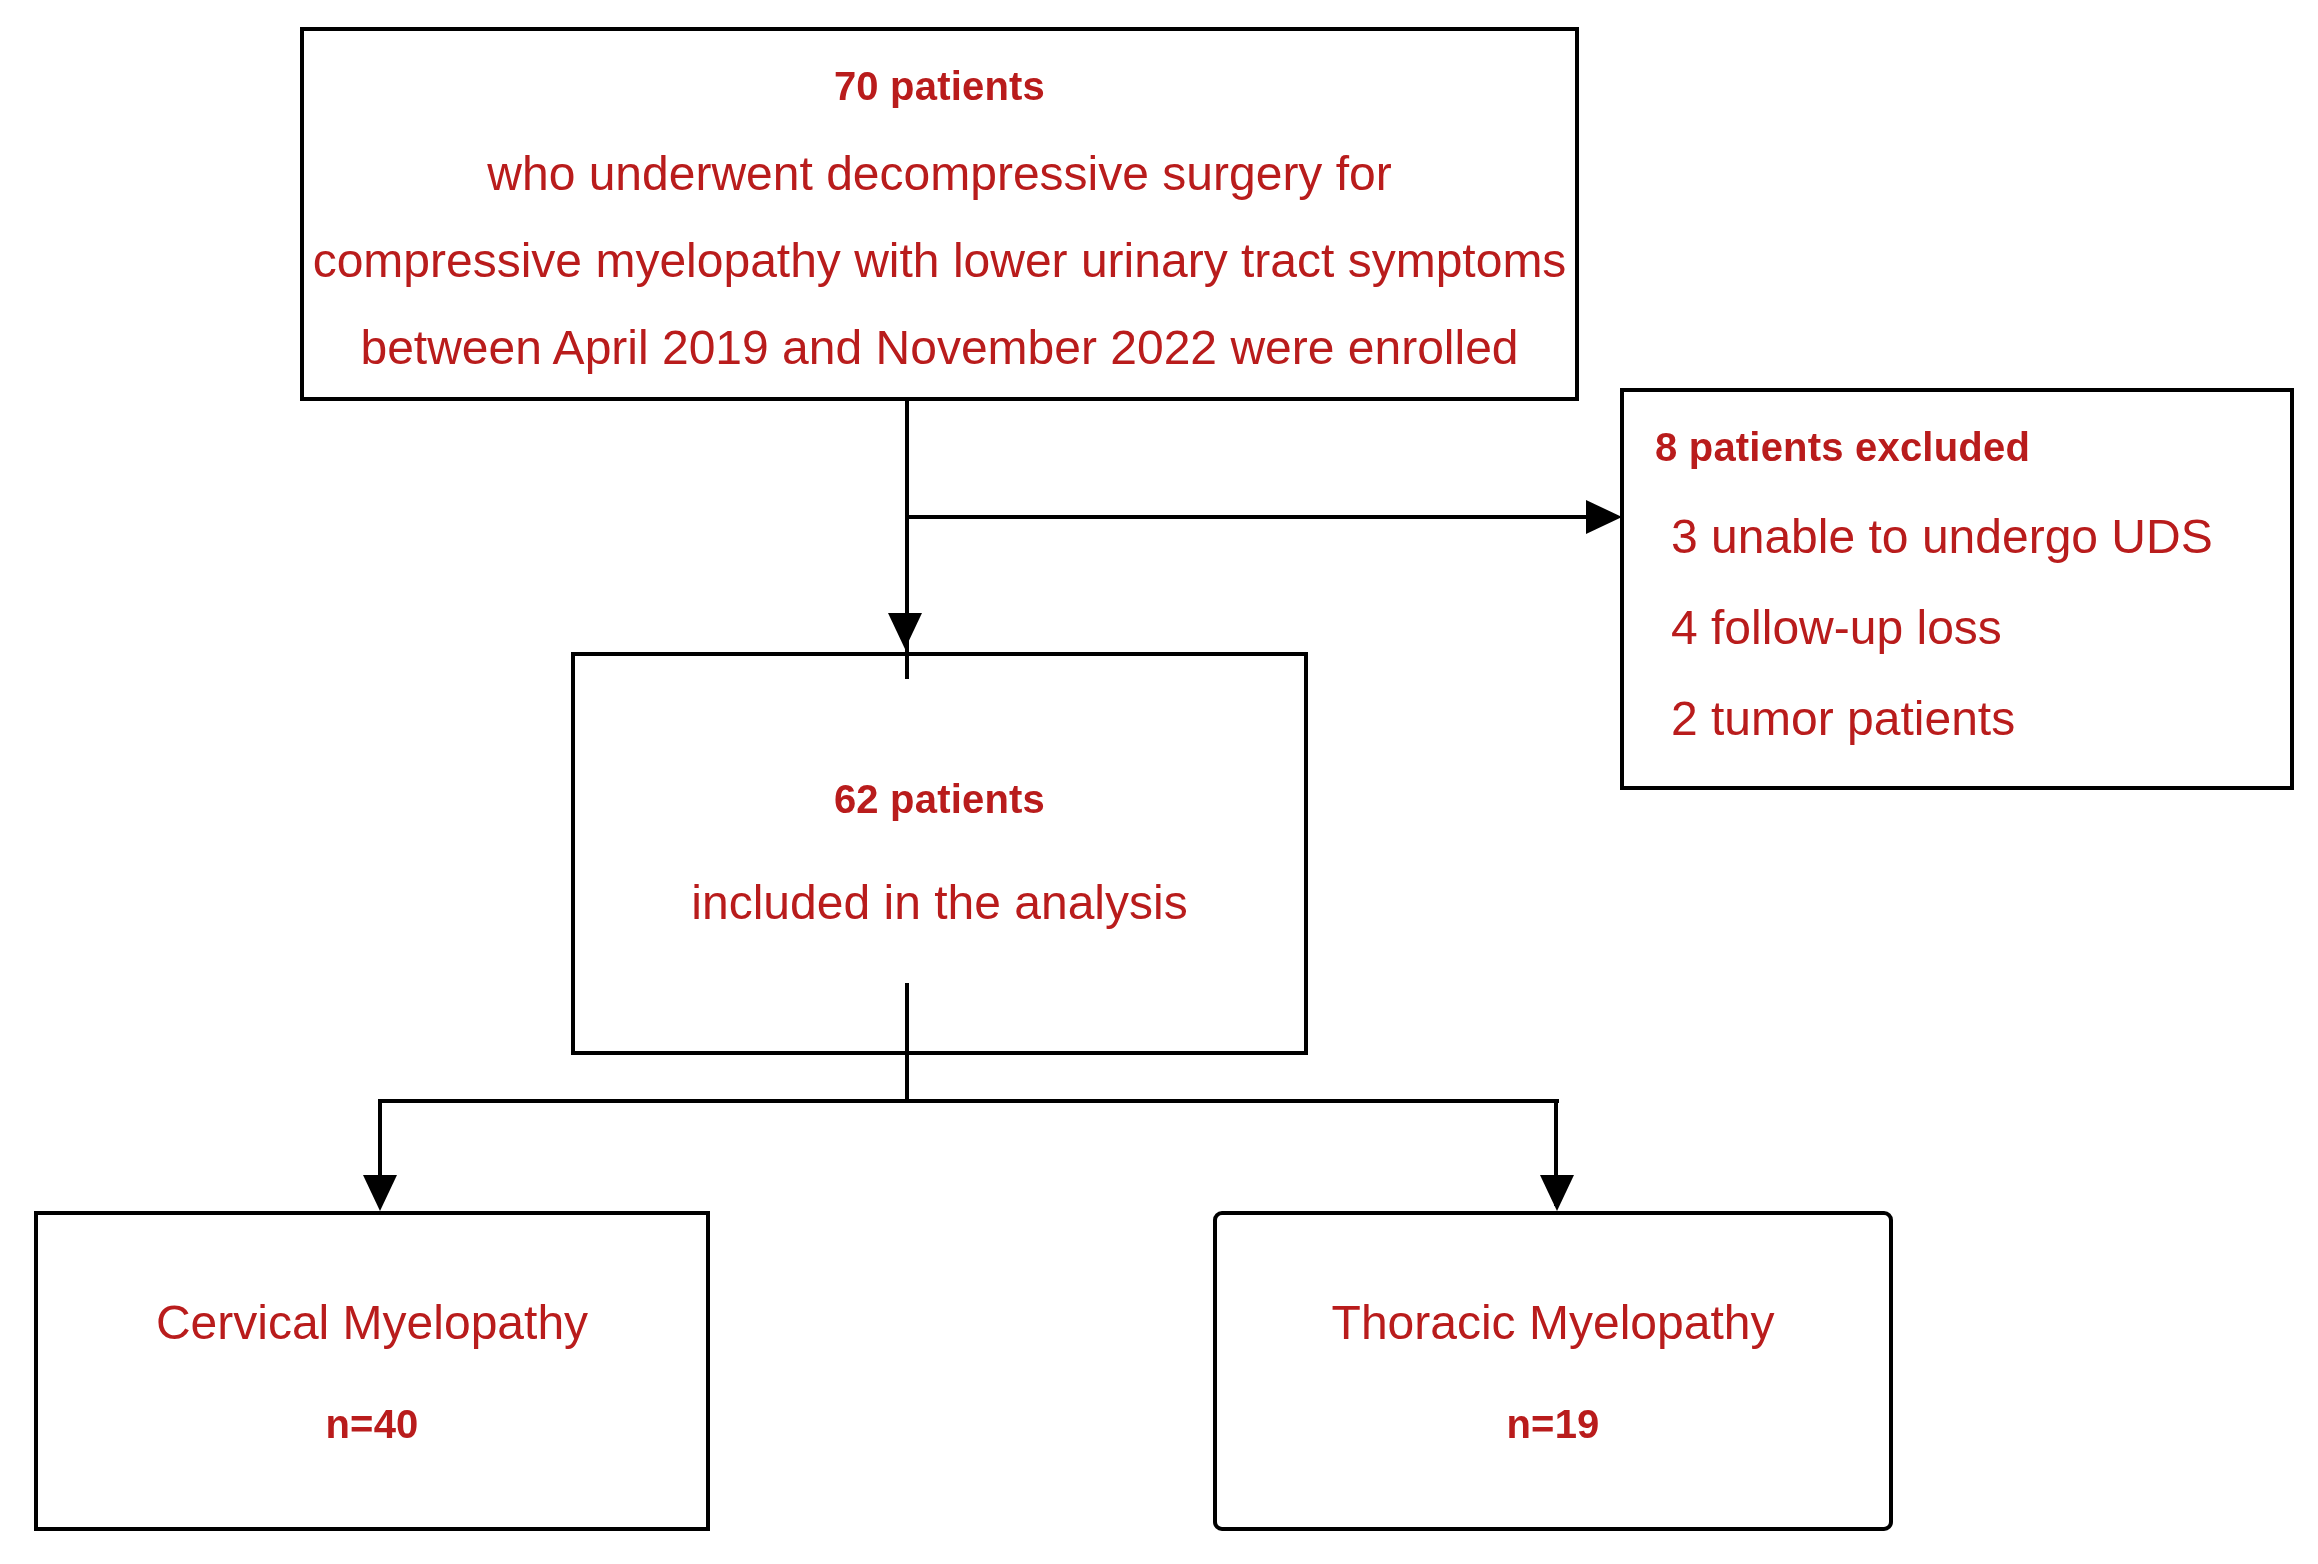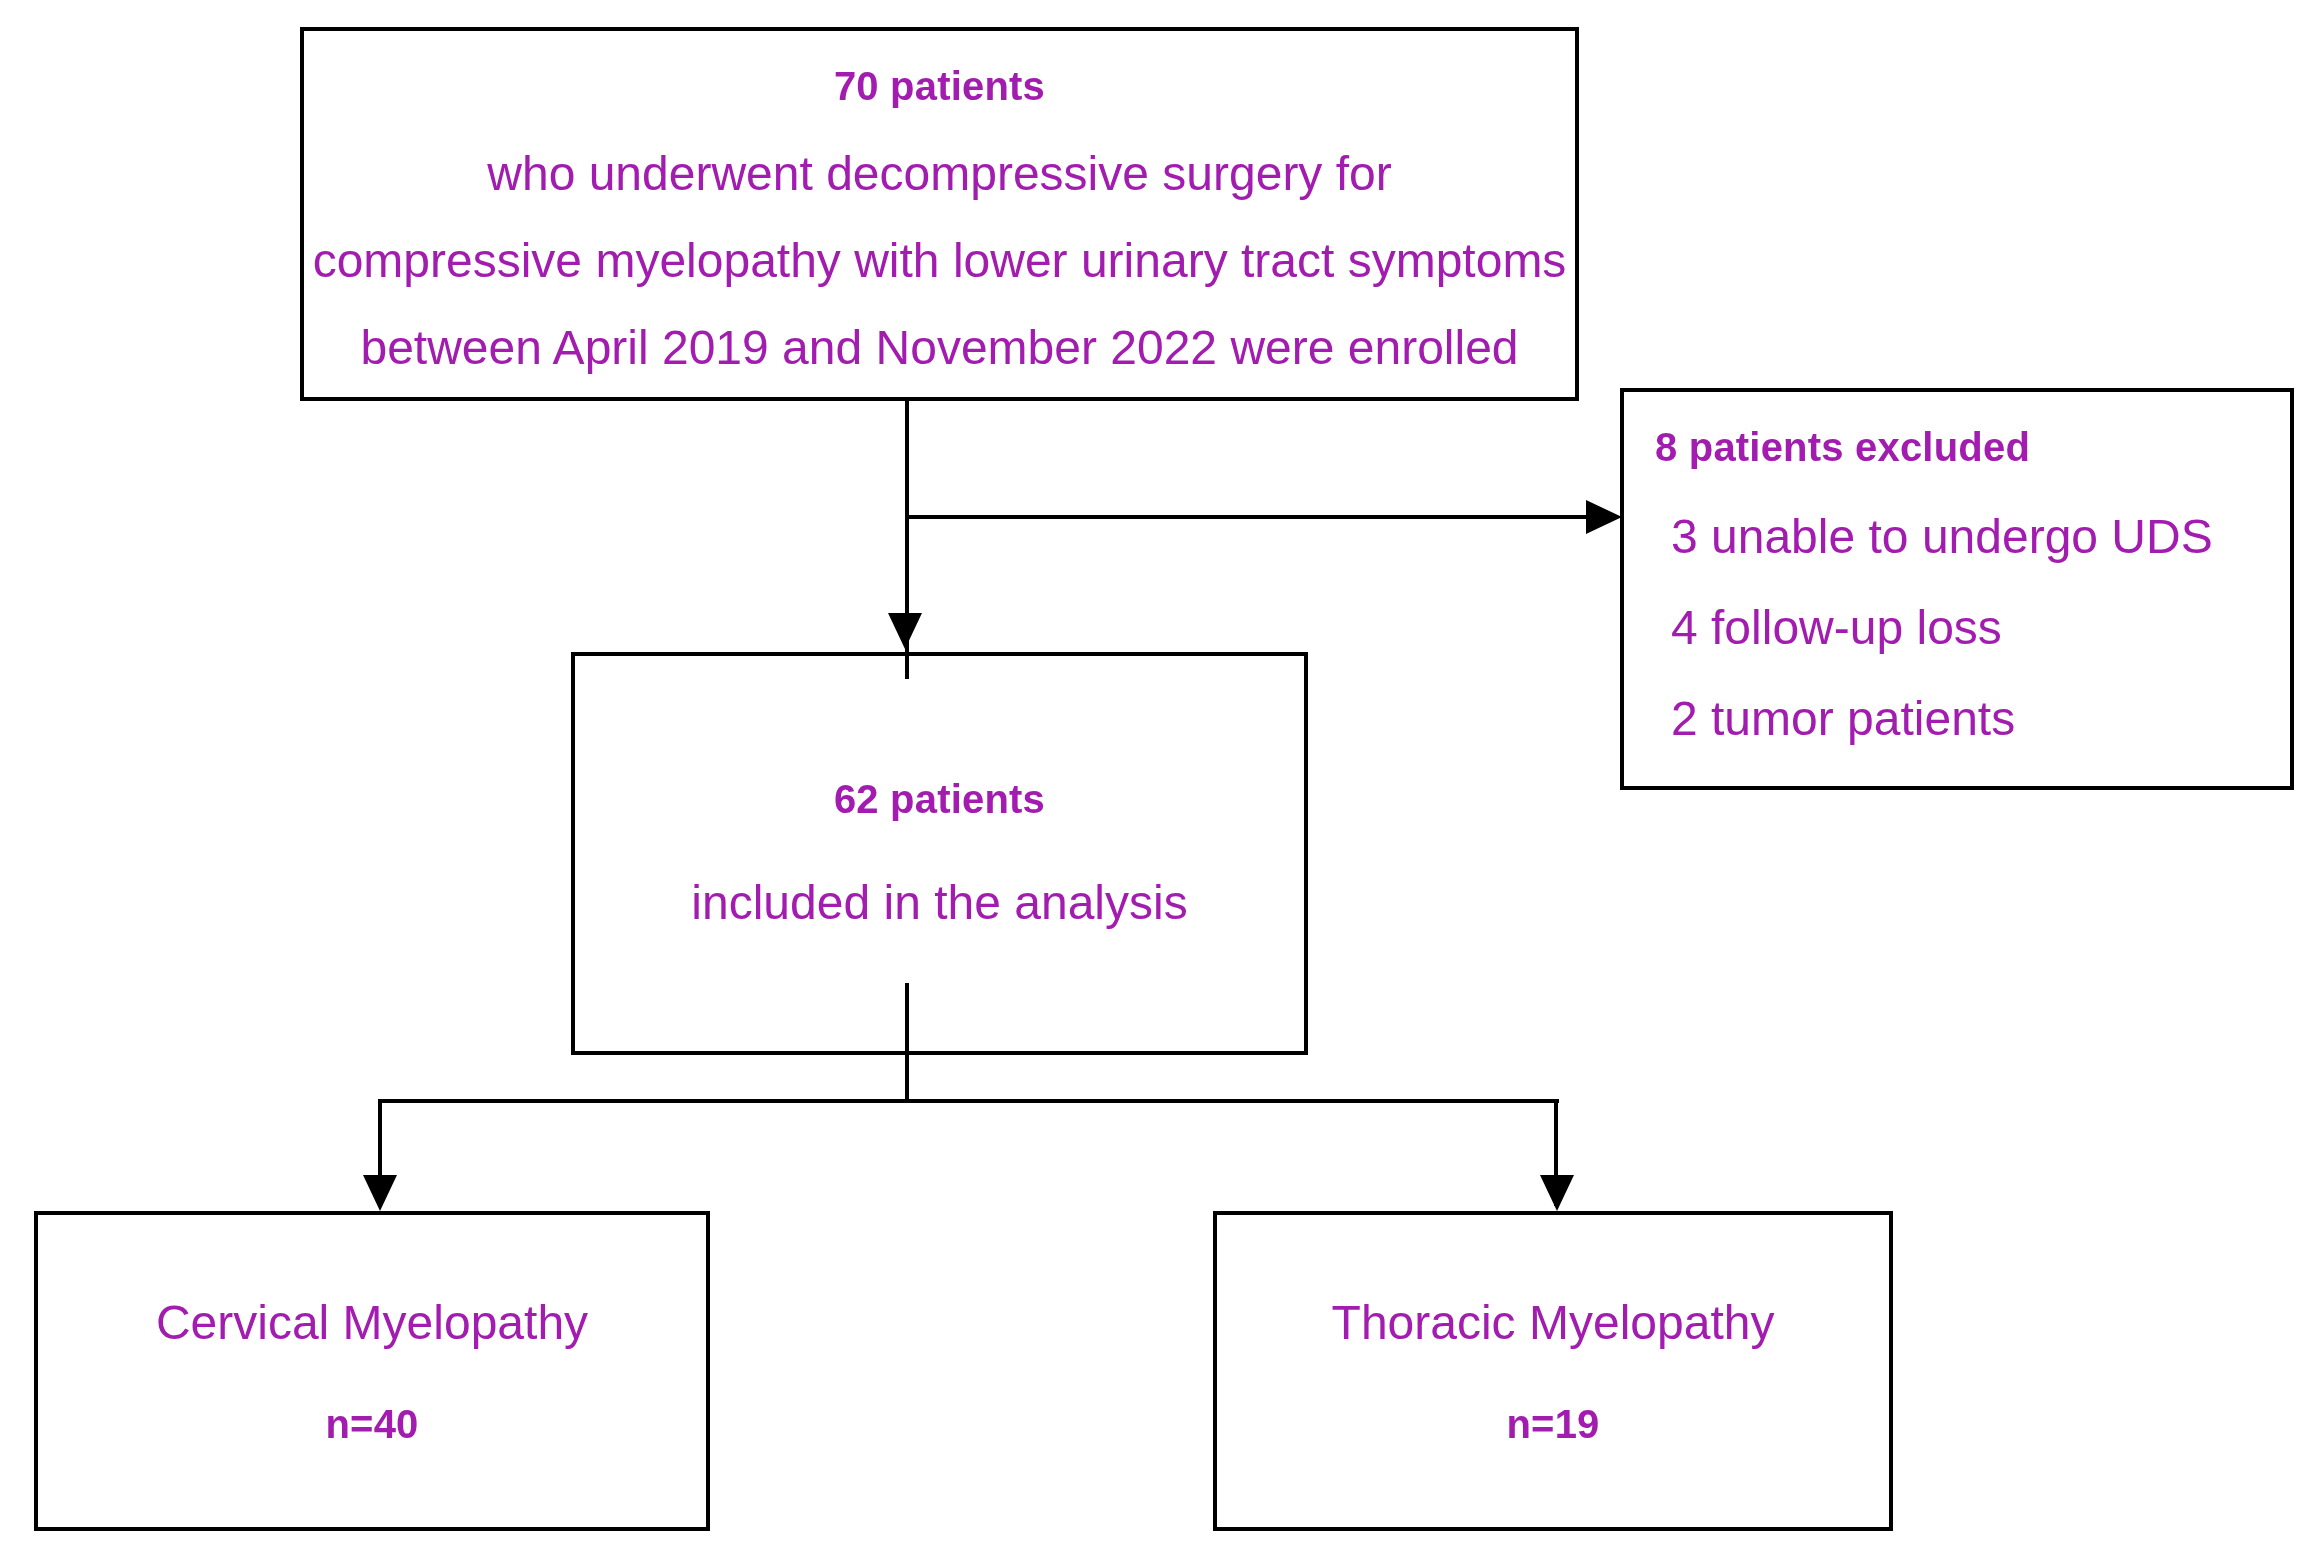--- a/index.html
+++ b/index.html
@@ -6,21 +6,21 @@
     margin: 0;
     padding: 0;
     background: #ffffff;
   }
   #canvas {
     position: relative;
     width: 2319px;
     height: 1564px;
     background: #ffffff;
     font-family: "Liberation Sans", sans-serif;
-    color: #a21caf;
+    color: #b91c1c;
     overflow: hidden;
   }
 
   
   .node {
     position: absolute;
     box-sizing: border-box;
     border: 4px solid #000000;
     background: #ffffff;
     display: flex;
@@ -94,20 +94,21 @@
     left: 34px;
     top: 1211px;
     width: 676px;
     height: 320px;
   }
   #node-thoracic {
     left: 1213px;
     top: 1211px;
     width: 680px;
     height: 320px;
+    border-radius: 9px;
   }
   .node .plainline.group-name { margin-bottom: 50px; }
 
   
   .vline {
     position: absolute;
     width: 4px;
     background: #000000;
   }
   .hline {

